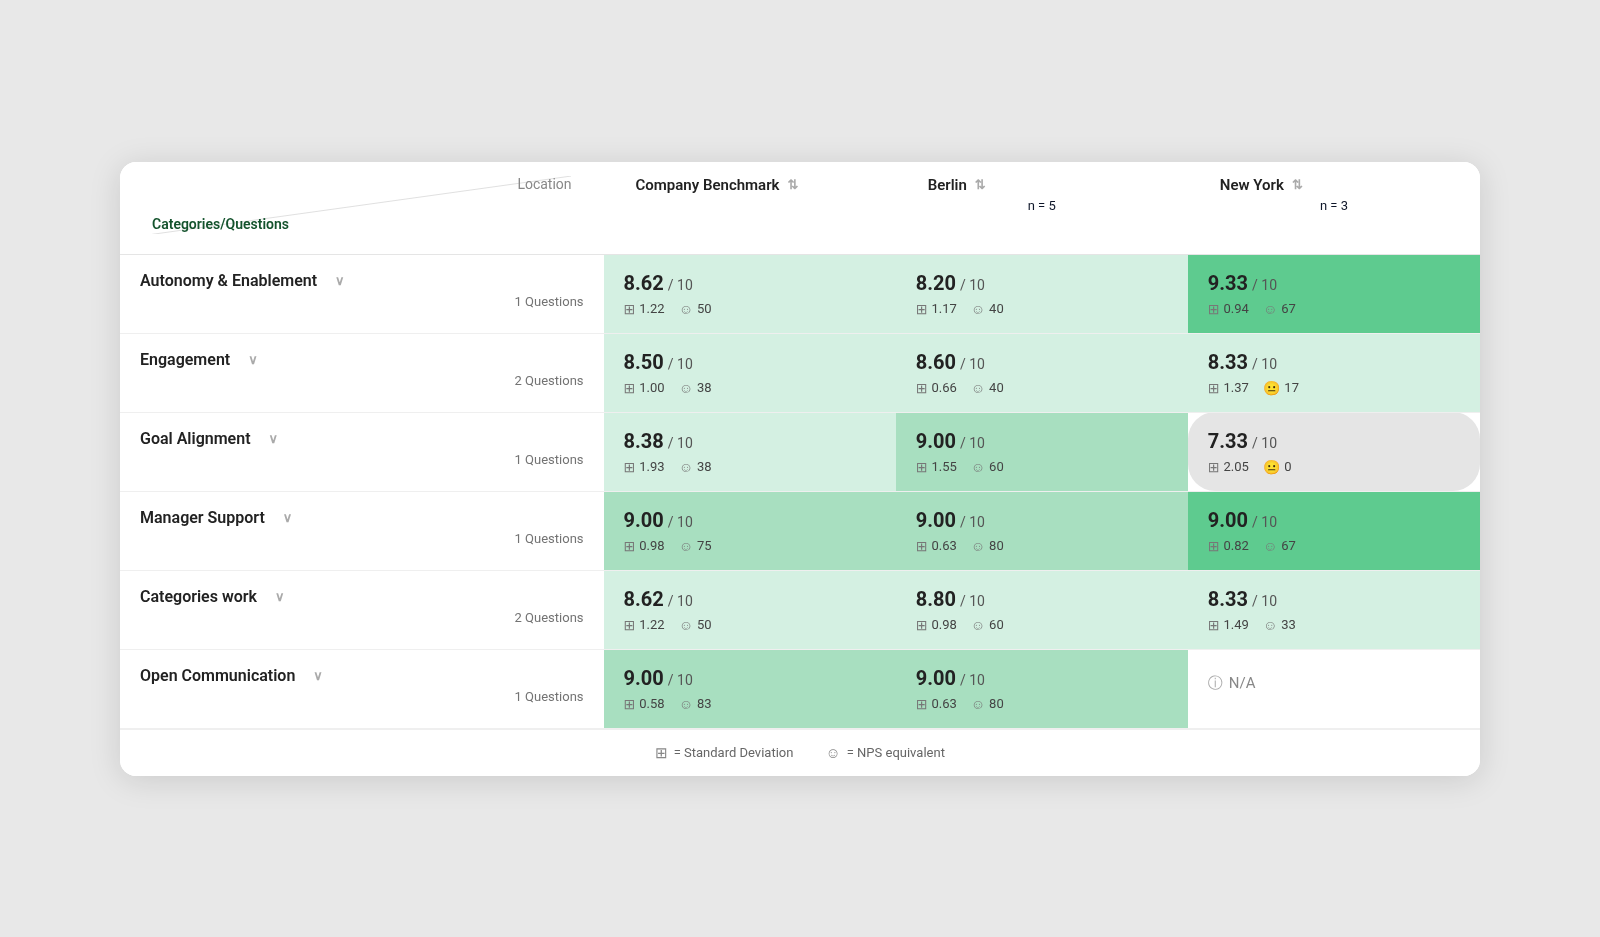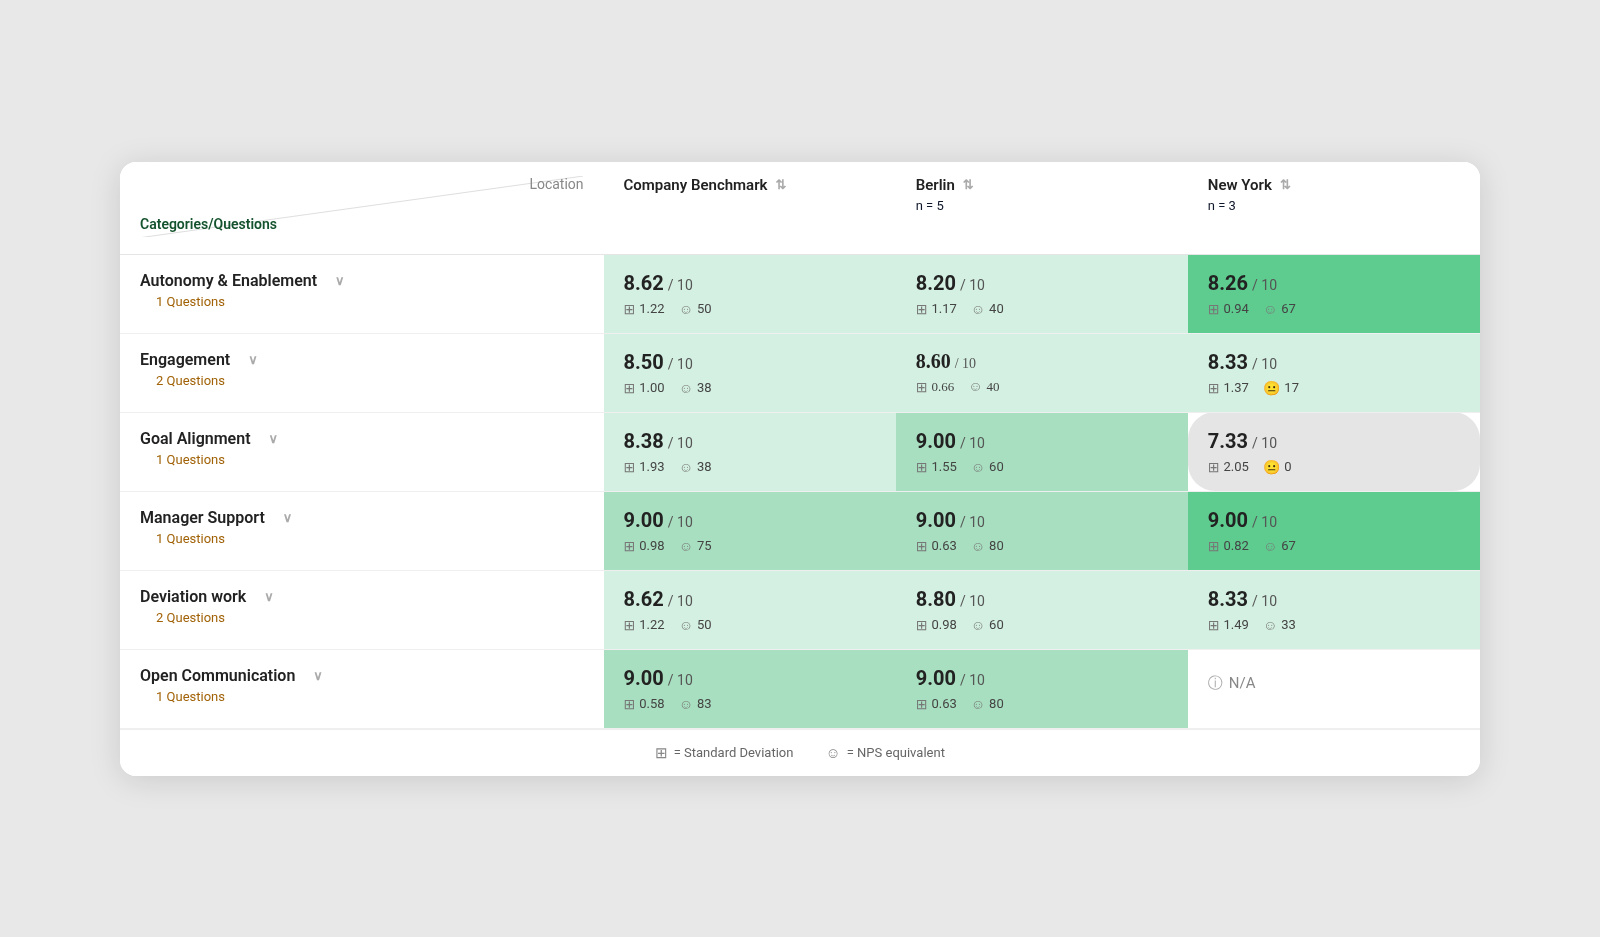--- a/index.html
+++ b/index.html
@@ -28,25 +28,25 @@
     }
 
     table {
       width: 100%;
       border-collapse: collapse;
       font-size: 15px;
     }
 
     
     thead tr th {
-      padding: 14px 20px;
+      padding: 14px 32px;
       font-weight: 500;
       color: #333;
       border-bottom: 1px solid #e5e5e5;
-      text-align: left;
+      text-align: center;
       vertical-align: top;
       background: #fff;
     }
 
     thead tr th.col-location {
       width: 480px;
       color: #555;
       font-size: 14px;
       font-weight: 600;
       vertical-align: bottom;
@@ -104,23 +104,24 @@
     }
 
     .chevron {
       color: #aaa;
       font-size: 13px;
       cursor: pointer;
     }
 
     .cat-questions {
       font-size: 13px;
-      color: #a16207;
+      color: #737373;
       margin-top: 4px;
-      margin-left: 16px;
+      margin-left: 0;
+      text-align: right;
     }
 
     
     .data-cell {
       width: 290px;
     }
 
     .score-line {
       display: flex;
       align-items: baseline;
@@ -295,21 +296,21 @@
             <span>1.17</span>
           </div>
           <div class="meta-item">
             <span class="meta-icon">☺</span>
             <span>40</span>
           </div>
         </div>
       </td>
             <td class="data-cell" style="background: rgb(94, 203, 143);">
         <div class="score-line">
-          <span class="score-main">8.26</span>
+          <span class="score-main">9.33</span>
           <span class="score-denom">/ 10</span>
         </div>
         <div class="score-meta">
           <div class="meta-item">
             <span class="meta-icon">⊞</span>
             <span>0.94</span>
           </div>
           <div class="meta-item">
             <span class="meta-icon">☺</span>
             <span>67</span>
@@ -334,21 +335,21 @@
           <div class="meta-item">
             <span class="meta-icon">⊞</span>
             <span>1.00</span>
           </div>
           <div class="meta-item">
             <span class="meta-icon">☺</span>
             <span>38</span>
           </div>
         </div>
       </td>
-            <td class="data-cell" style="background: rgb(212, 240, 226); font-family: Liberation Serif, serif;">
+            <td class="data-cell" style="background: rgb(212, 240, 226);">
         <div class="score-line">
           <span class="score-main">8.60</span>
           <span class="score-denom">/ 10</span>
         </div>
         <div class="score-meta">
           <div class="meta-item">
             <span class="meta-icon">⊞</span>
             <span>0.66</span>
           </div>
           <div class="meta-item">
@@ -484,21 +485,21 @@
           <div class="meta-item">
             <span class="meta-icon">☺</span>
             <span>67</span>
           </div>
         </div>
       </td>
           </tr>
           <tr>
             <td class="cat-cell">
     <div class="cat-name">
-      <span>Deviation work</span>
+      <span>Categories work</span>
       <span class="chevron">∨</span>
     </div>
     <div class="cat-questions">2 Questions</div>
   </td>
             <td class="data-cell" style="background: rgb(212, 240, 226);">
         <div class="score-line">
           <span class="score-main">8.62</span>
           <span class="score-denom">/ 10</span>
         </div>
         <div class="score-meta">

